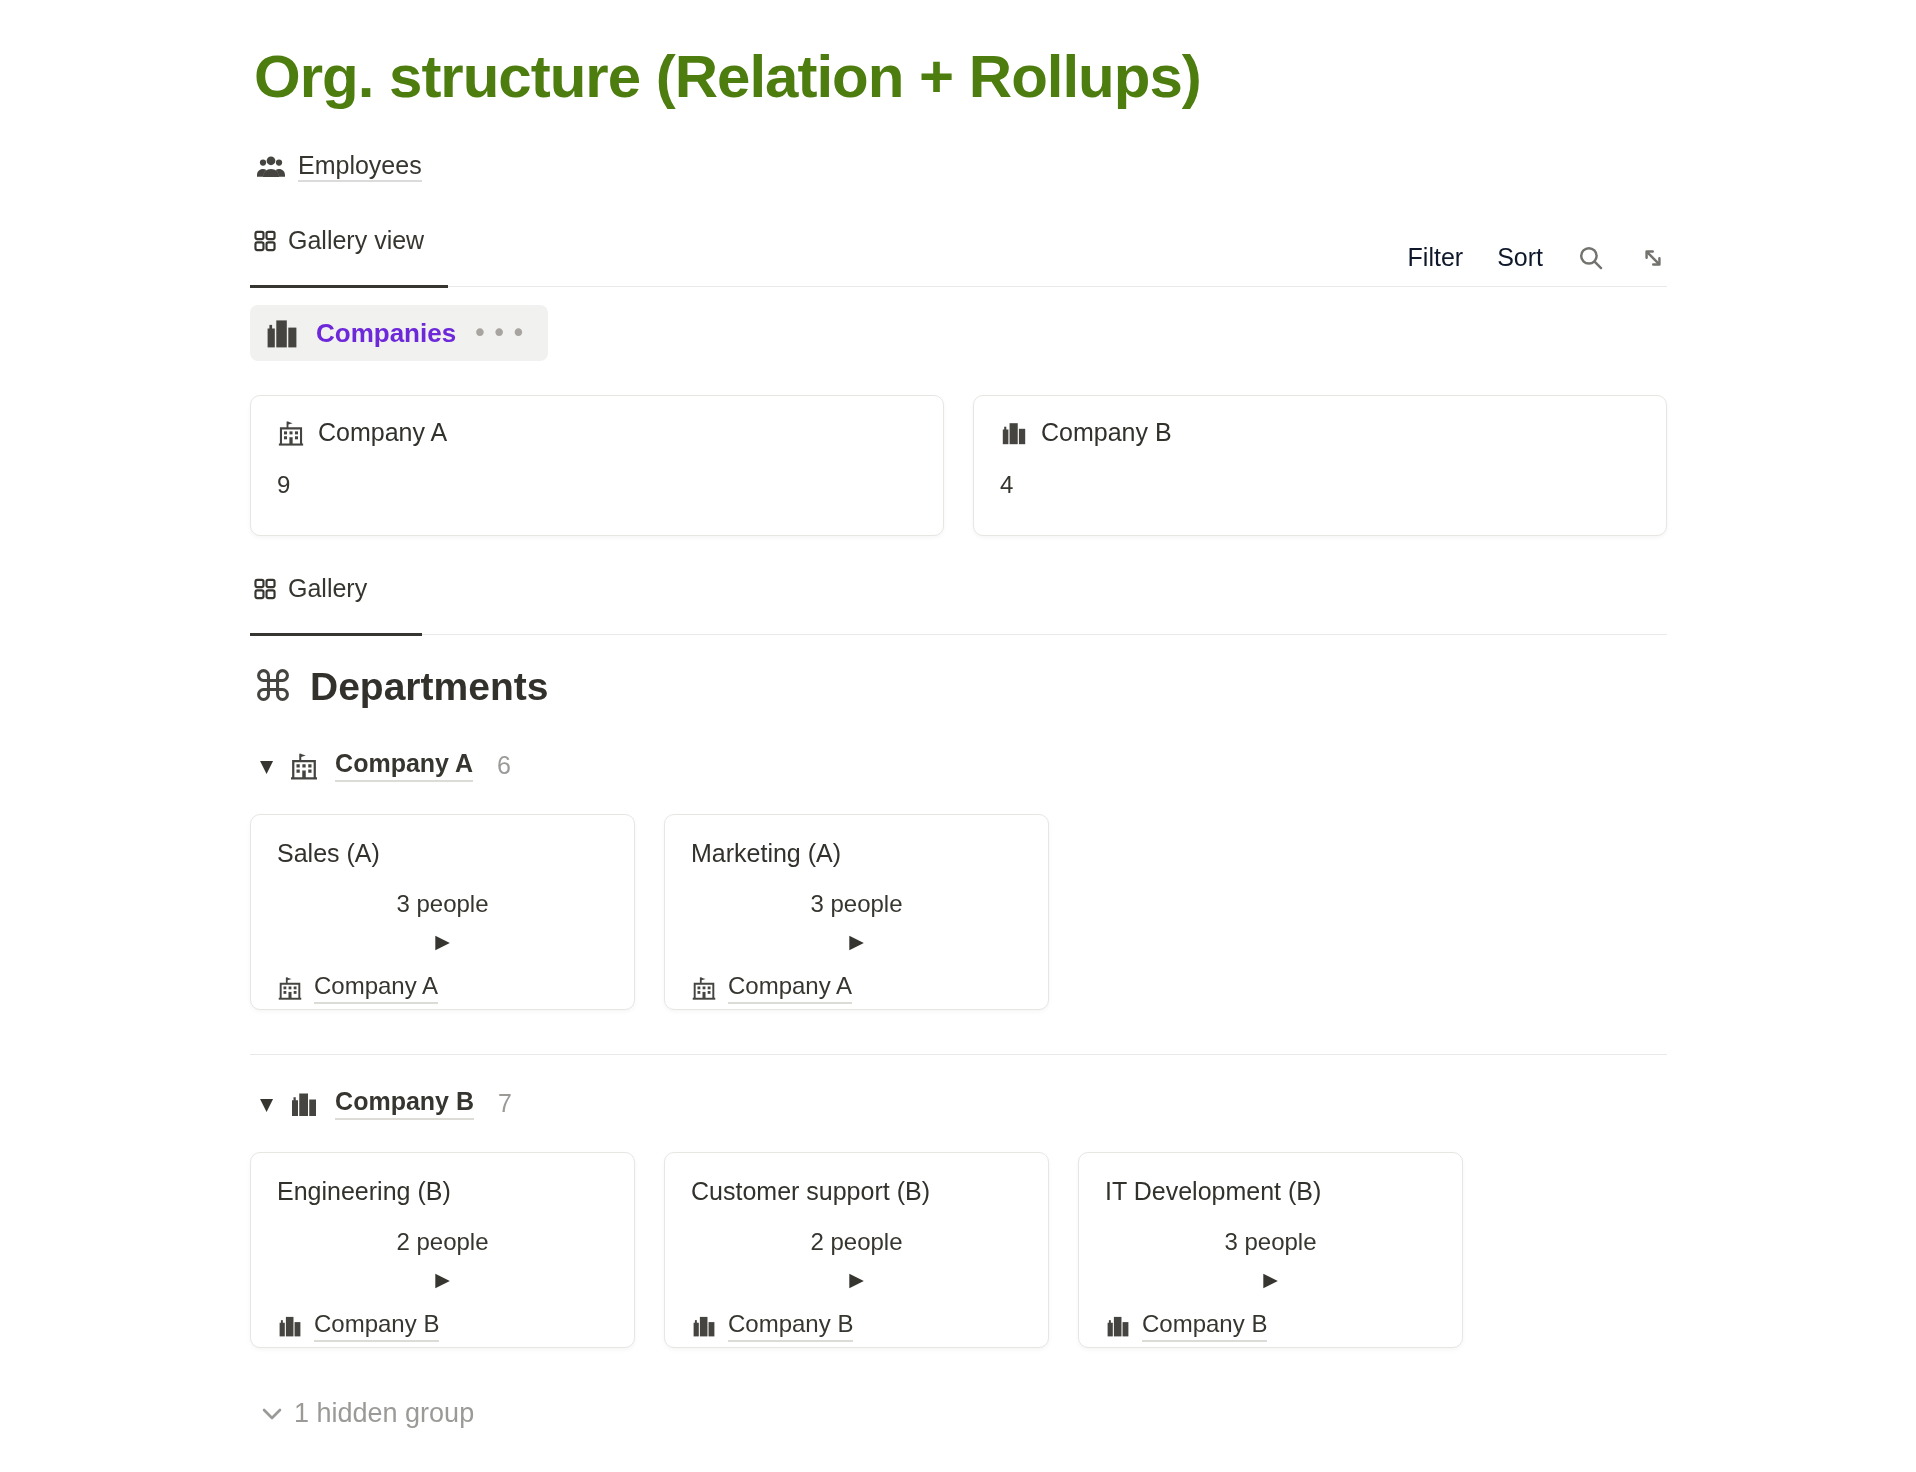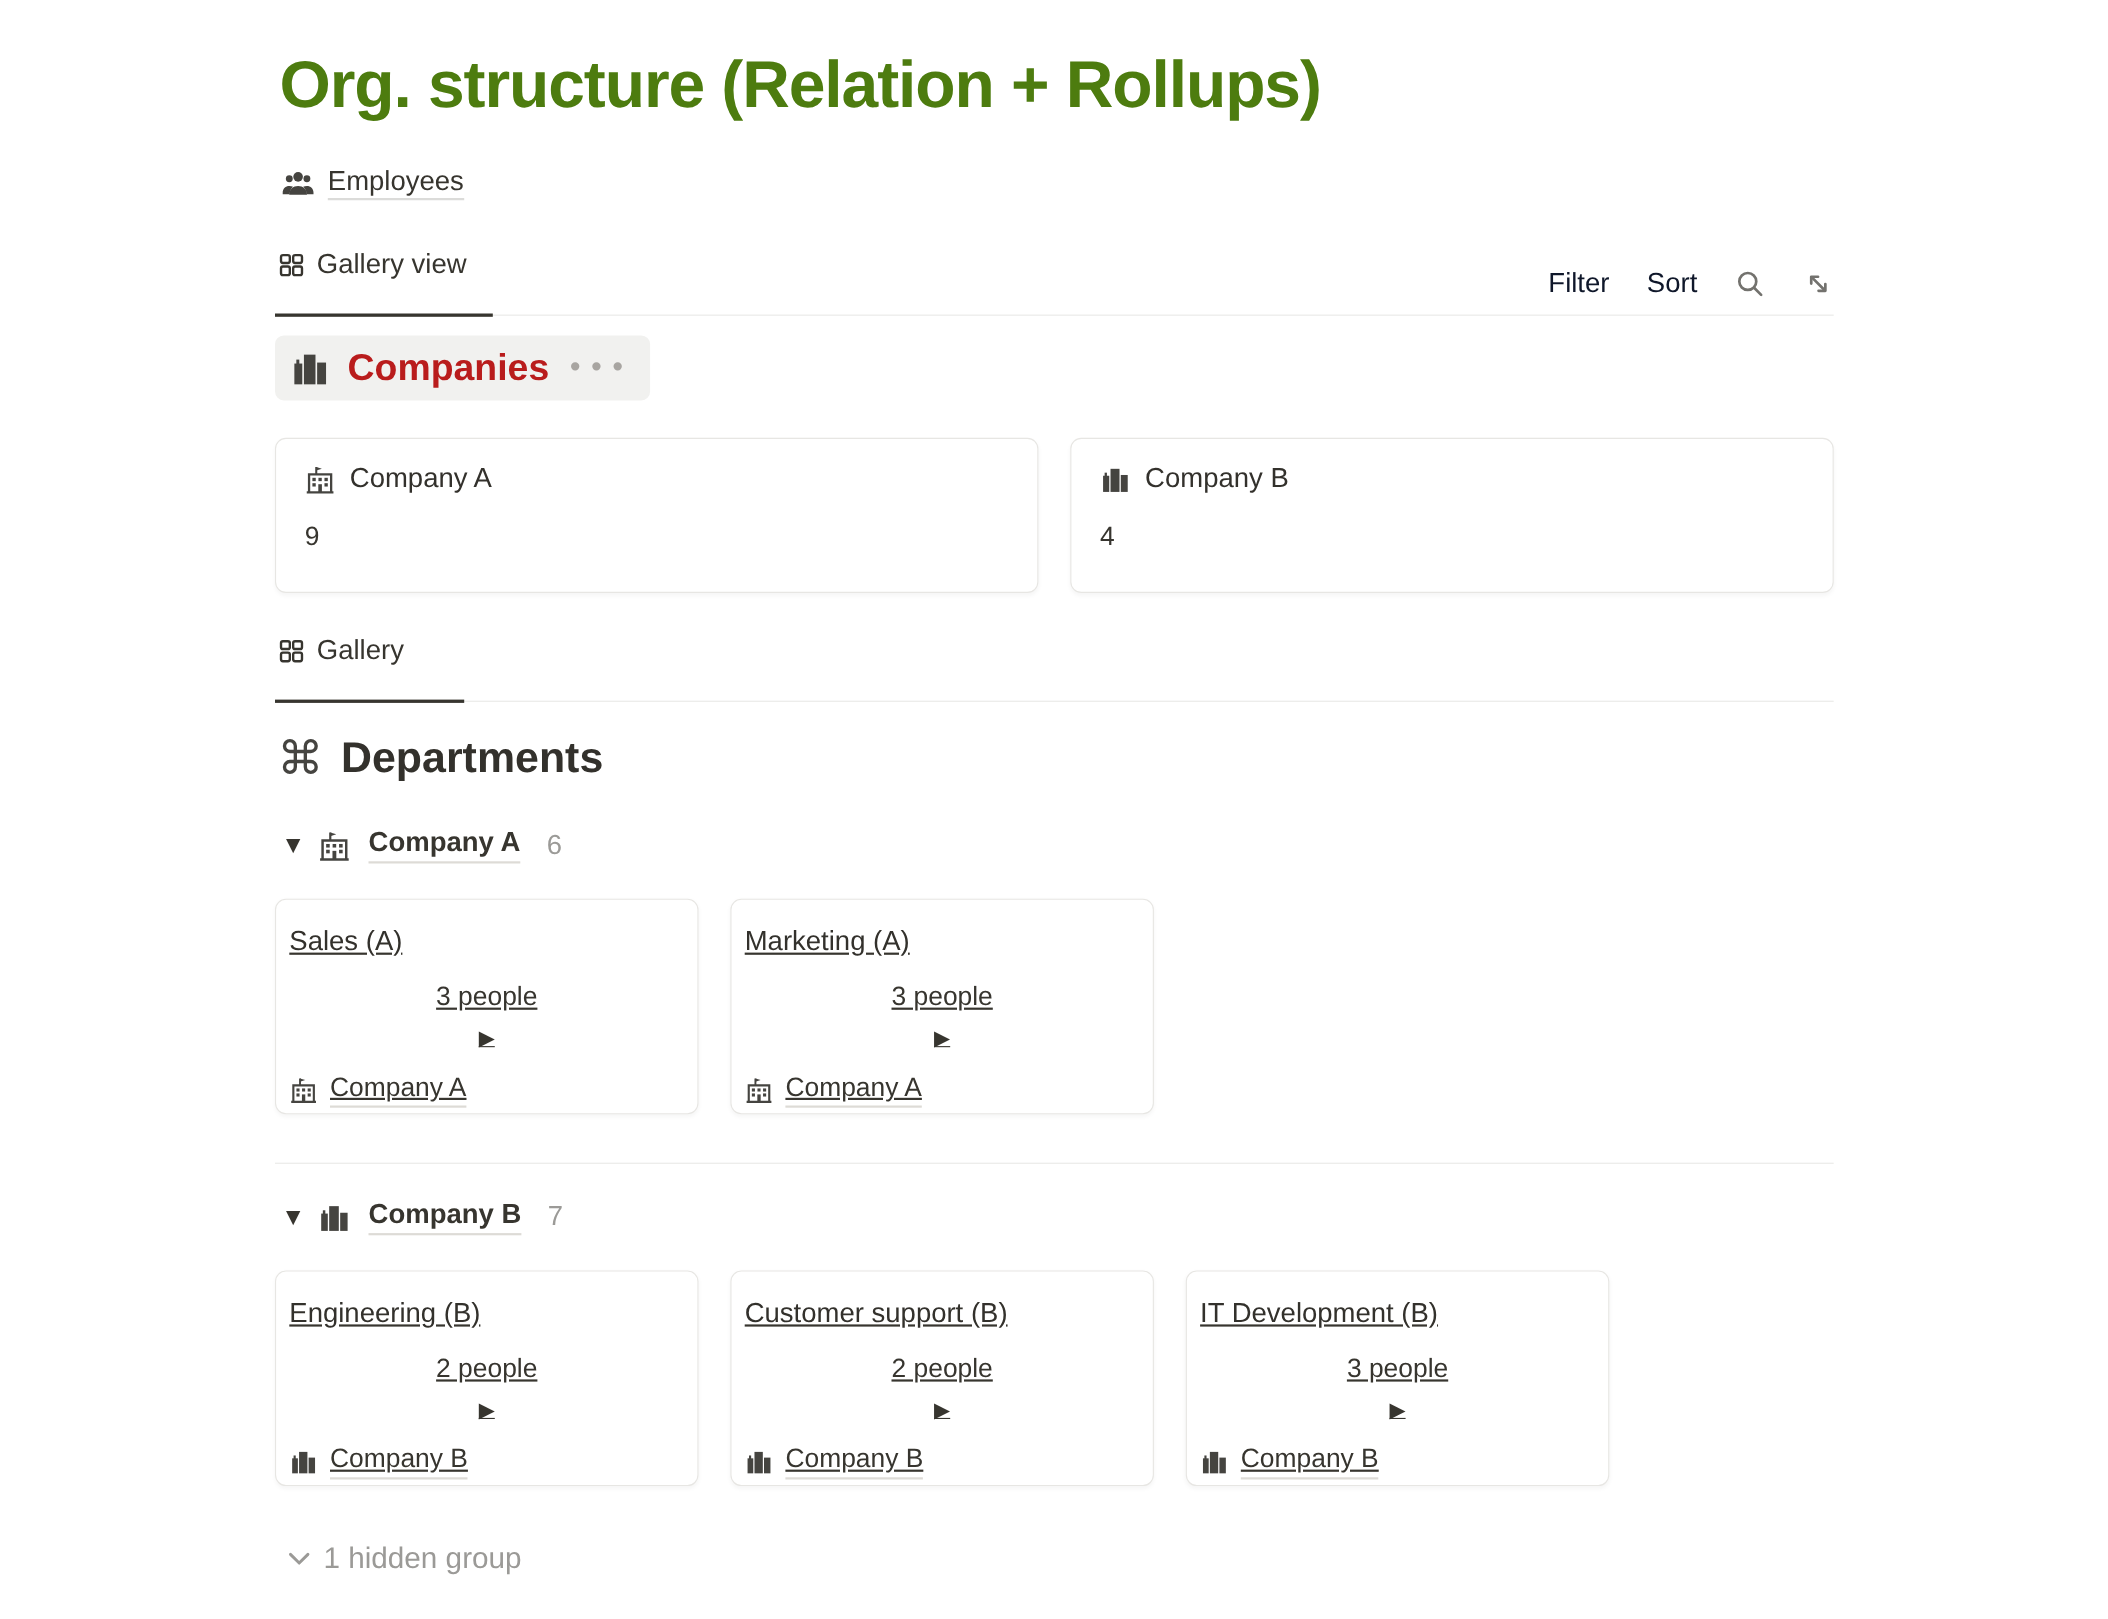--- a/index.html
+++ b/index.html
@@ -17,32 +17,32 @@
   .tabbar{display:flex;align-items:flex-end;justify-content:space-between;border-bottom:1px solid #e9e9e7;width:1417px;}
   .tab{display:flex;align-items:center;gap:10px;padding:0 6px 30px 2px;margin-bottom:-2px;
        border-bottom:3px solid #37352f;font-size:25px;font-weight:500;color:#37352f;cursor:pointer;min-width:190px;}
   .tab.narrow{min-width:164px;}
   .toolbar-right{display:flex;align-items:center;gap:34px;padding-bottom:14px;color:#0f172a;font-size:25px;}
   .toolbar-right .t-btn{cursor:pointer;}
 
   
   .block-header{display:inline-flex;align-items:center;gap:16px;background:#f1f1ef;border-radius:8px;
       padding:10px 18px 10px 14px;margin:18px 0 34px 0;}
-  .block-header .block-title{font-size:34px;font-weight:700;color:#b91c1c;}
+  .block-header .block-title{font-size:26px;font-weight:700;color:#6d28d9;}
   .dots{color:#a8a5a1;font-size:26px;letter-spacing:4px;line-height:10px;cursor:pointer;font-family:"DejaVu Sans",sans-serif;}
 
   
   .cards-row{display:flex;gap:29px;}
   .card{background:#fff;border:1px solid #e7e6e3;border-radius:10px;box-shadow:0 2px 4px rgba(15,15,15,0.04);cursor:pointer;}
   .company-card{width:695px;height:141px;box-sizing:border-box;padding:22px 26px;}
   .card-title-row{display:flex;align-items:center;gap:13px;}
   .card-title{font-size:25px;font-weight:500;color:#33312c;}
   .card-count{font-size:24px;margin-top:24px;color:#37352f;}
 
-  .dept-card{width:385px;height:196px;box-sizing:border-box;padding:24px 12px;text-decoration:underline;}
+  .dept-card{width:385px;height:196px;box-sizing:border-box;padding:24px 26px;}
   .dept-title{font-size:25px;font-weight:500;color:#33312c;margin-bottom:22px;}
   .people-row{display:flex;align-items:center;gap:12px;font-size:24px;margin-bottom:20px;flex-direction:column;}
   .company-link-row{display:flex;align-items:center;gap:11px;}
   .company-link{font-size:24px;border-bottom:2px solid #dddbd6;padding-bottom:2px;cursor:pointer;}
 
   
   .section-heading{display:flex;align-items:center;gap:16px;margin:30px 0 40px 2px;}
   .section-title{font-size:39px;font-weight:700;color:#33312c;}
 
   

